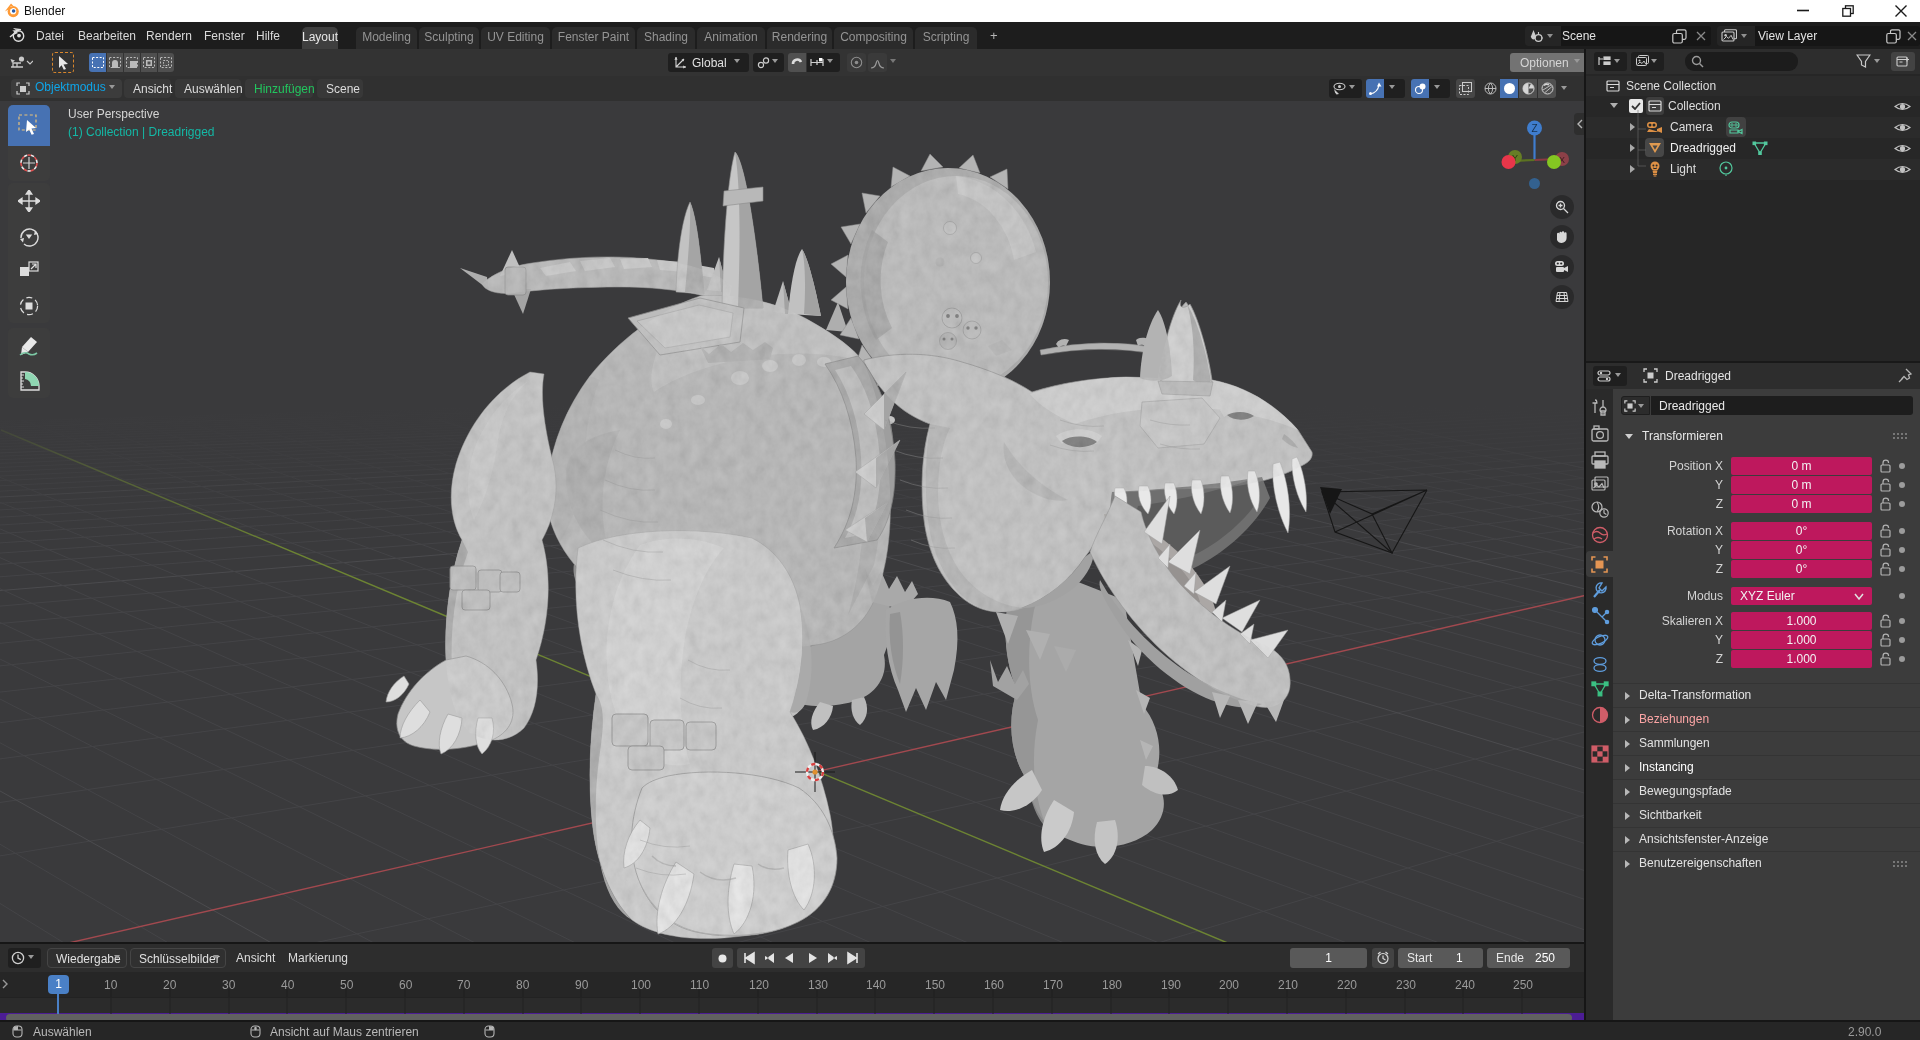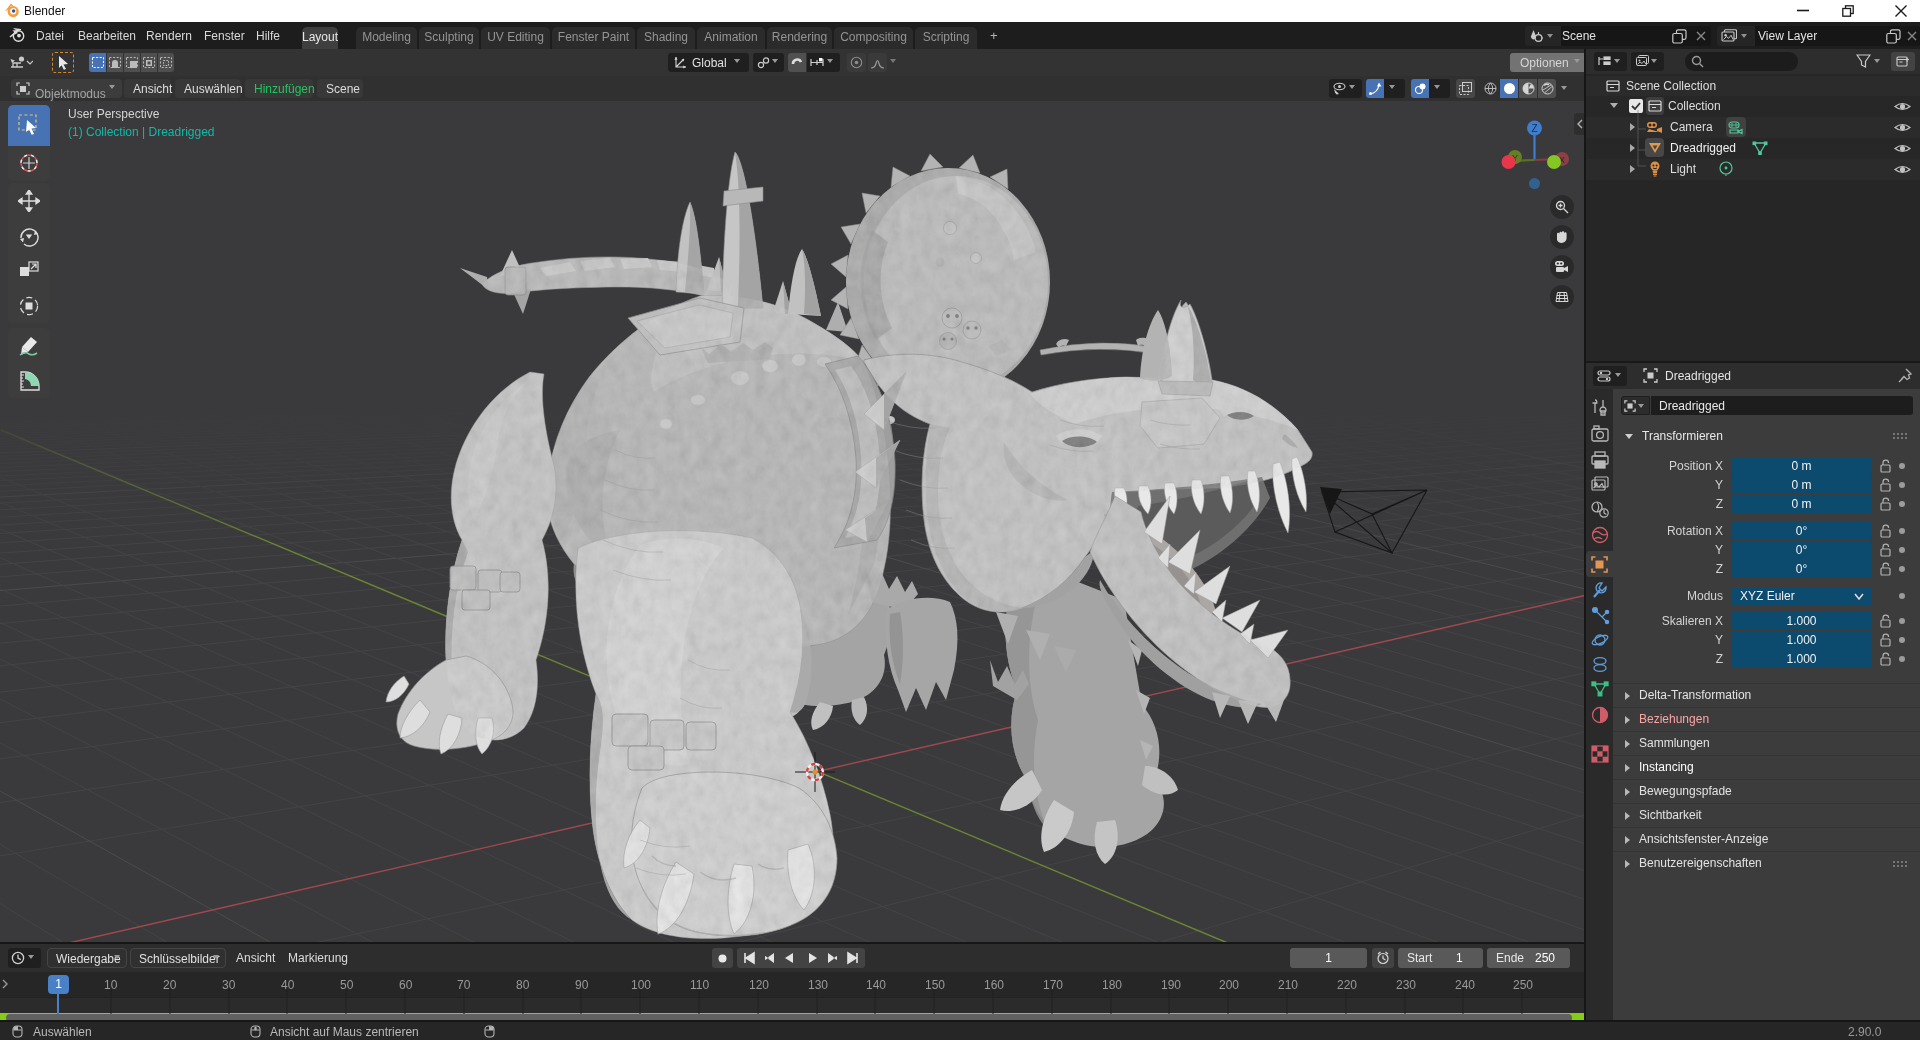--- a/index.html
+++ b/index.html
@@ -4,30 +4,30 @@
 <style>
   * { margin:0; padding:0; box-sizing:border-box; }
   html,body { width:1920px; height:1040px; overflow:hidden; background:#3a3a3c;
     font-family:"Liberation Sans", sans-serif; -webkit-font-smoothing:antialiased; }
   .abs { position:absolute; }
   #titlebar { left:0; top:0; width:1920px; height:22px; background:#ffffff; color:#000; }
   #menubar { left:0; top:22px; width:1920px; height:27px; background:#1d1d1d; }
   #toolrow { left:0; top:49px; width:1586px; height:27px; background:#333333; }
   #vpheader { left:0; top:76px; width:1586px; height:25px; background:#303030; }
   #viewport { left:0; top:101px; width:1586px; height:843px; background:#3a3a3c; overflow:hidden; }
-  #timeline { left:0; top:944px; width:1586px; height:78px; background:#84cc16; }
+  #timeline { left:0; top:944px; width:1586px; height:78px; background:#4c1d95; }
   #rightcol { left:1586px; top:49px; width:334px; height:973px; background:#282828; }
   #statusbar { left:0; top:1022px; width:1920px; height:18px; background:#262626; }
   .t { position:absolute; white-space:nowrap; }
   .menuitem { color:#d9d9d9; font-size:12px; }
   .tab { position:absolute; top:5px; height:22px; border-radius:5px 5px 0 0; background:#2b2b2b;
          color:#949494; font-size:12px; text-align:center; line-height:21px; }
   .tab.active { background:#3f3f3f; color:#e8e8e8; }
   .vbtn { position:absolute; border-radius:4px; background:#3d3d3d; }
-  .numfield { position:absolute; background:#0c4a6e; border-radius:2px; color:#f2f2f2;
+  .numfield { position:absolute; background:#be185d; border-radius:2px; color:#f2f2f2;
               font-size:12px; text-align:center; line-height:18px; height:18px; }
   .lbl { position:absolute; color:#d3d3d3; font-size:12px; text-align:right; line-height:18px; }
 </style>
 </head>
 <body>
 
 <div class="abs" id="titlebar">
   <svg class="abs" style="left:4px;top:3px" width="16" height="16" viewBox="0 0 16 16">
     <circle cx="9.2" cy="8.6" r="5.6" fill="#ff9b37"></circle>
     <circle cx="9.2" cy="8.2" r="3.1" fill="#fff"></circle>
@@ -195,21 +195,21 @@
     <i class="abs" style="left:64px;top:6.0px;width:0;height:0;border-left:3.5px solid transparent;border-right:3.5px solid transparent;border-top:4.5px solid #999"></i>
   </div>
 </div>
 
 <div class="abs" id="vpheader">
   <div class="vbtn" style="left:11px;top:3px;width:111px;height:19px;background:#3c3c3c">
     <svg class="abs" style="left:5px;top:3px" width="14" height="13" viewBox="0 0 14 13">
       <path d="M1,4 L1,1 L4,1 M10,1 L13,1 L13,4 M13,9 L13,12 L10,12 M4,12 L1,12 L1,9" stroke="#ccc" stroke-width="1.2" fill="none"></path>
       <rect x="4" y="4" width="6" height="6" fill="#ccc"></rect>
     </svg>
-    <span class="t" style="left:24px;top:8px;color:#a3a3a3;font-size:12px">Objektmodus</span>
+    <span class="t" style="left:24px;top:1px;color:#0ea5e9;font-size:12px">Objektmodus</span>
     <i class="abs" style="left:98px;top:6.0px;width:0;height:0;border-left:3.5px solid transparent;border-right:3.5px solid transparent;border-top:4.5px solid #999"></i>
   </div>
   <div class="vbtn" style="left:124px;top:3px;width:47px;height:19px;background:#383838">
       <span class="t" style="left:9px;top:3px;color:#dcdcdc;font-size:12px">Ansicht</span>
     </div>
   <div class="vbtn" style="left:175px;top:3px;width:66px;height:19px;background:#383838">
       <span class="t" style="left:9px;top:3px;color:#dcdcdc;font-size:12px">Auswählen</span>
     </div>
   <div class="vbtn" style="left:245px;top:3px;width:68px;height:19px;background:#383838">
       <span class="t" style="left:9px;top:3px;color:#22c55e;font-size:12px">Hinzufügen</span>

